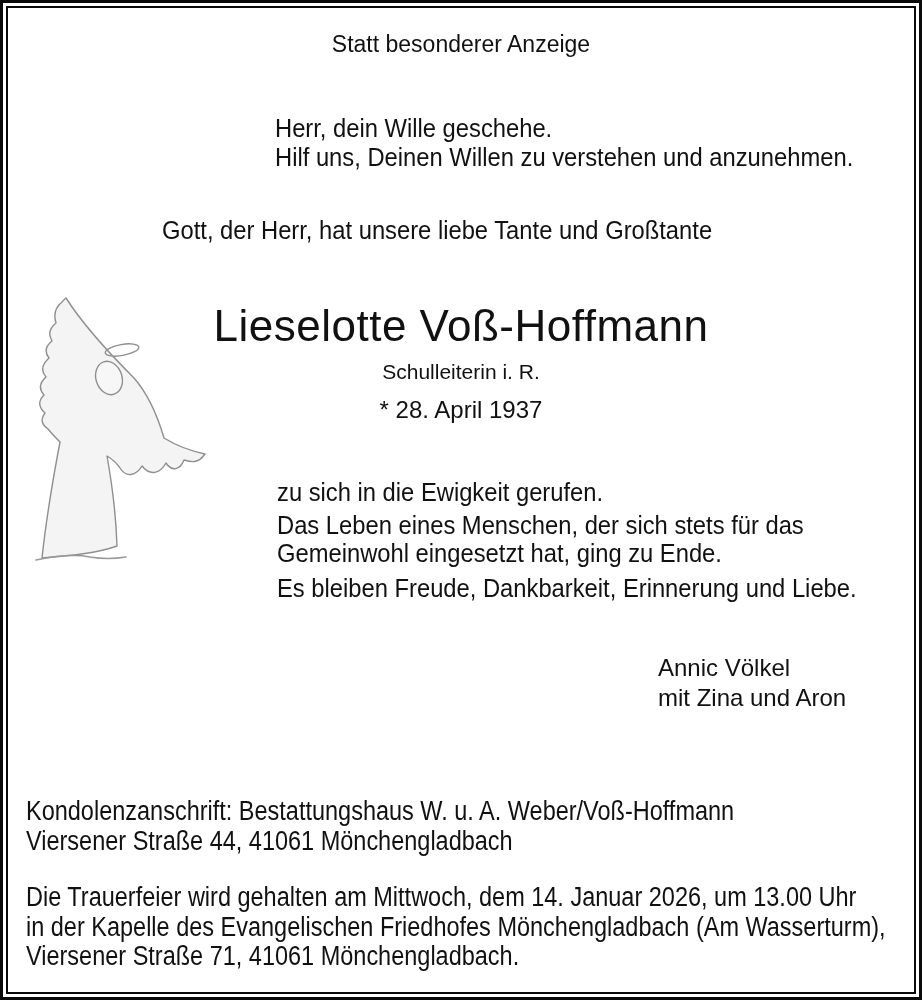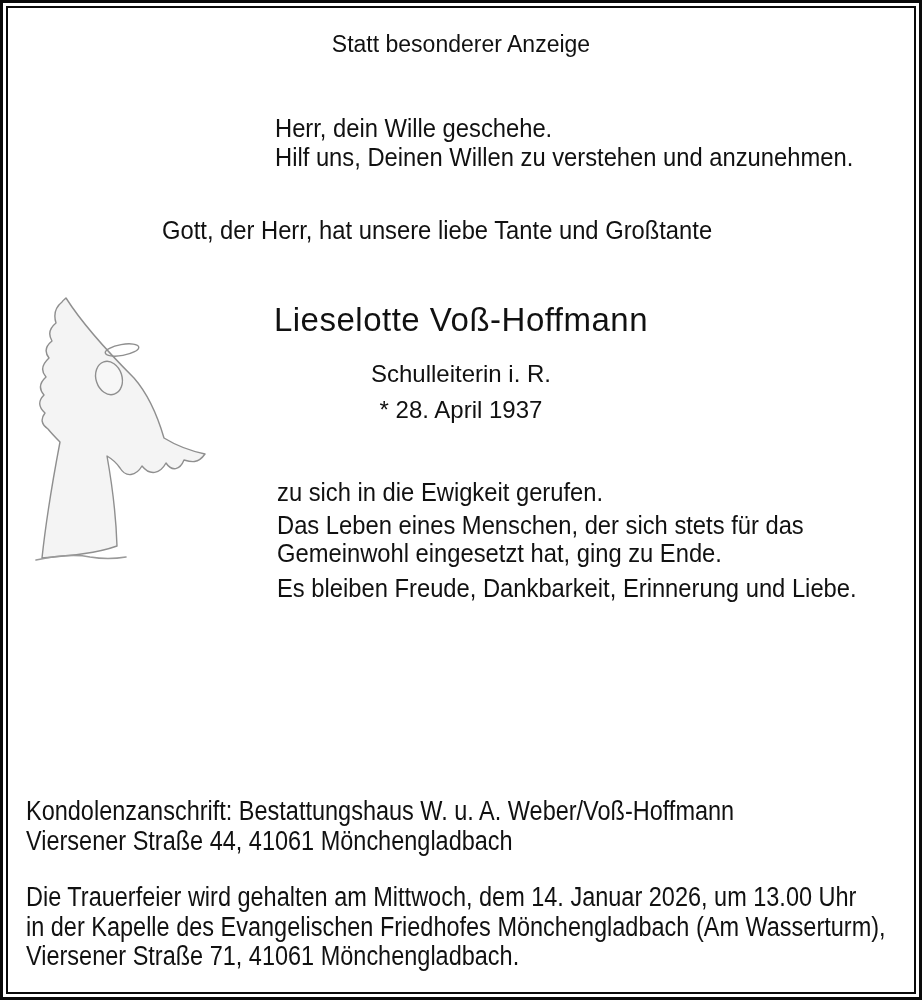--- a/index.html
+++ b/index.html
@@ -51,29 +51,29 @@
   .intro-line {
     left: 154px; top: 208px;
     font-size: 25px;
     transform: scaleX(0.95);
     transform-origin: left top;
   }
 
   .deceased-name {
     left: 0; right: 0; top: 293px;
     text-align: center;
-    font-size: 33px;
+    font-size: 44px;
     line-height: 1.15;
     letter-spacing: 0.5px;
   }
 
   .deceased-role {
     left: 0; right: 0; top: 352px;
     text-align: center;
-    font-size: 24px;
+    font-size: 21px;
   }
 
   .dates-row {
     left: 0; right: 0; top: 388px;
     display: flex;
     justify-content: center;
     gap: 112px;
     font-size: 24px;
   }
 
@@ -170,20 +170,24 @@
 
     <div class="abs body-par body-par-1">zu sich in die Ewigkeit gerufen.</div>
 
     <div class="abs body-par body-par-2">
       <div>Das Leben eines Menschen, der sich stets für das</div>
       <div>Gemeinwohl eingesetzt hat, ging zu Ende.</div>
     </div>
 
     <div class="abs body-par body-par-3">Es bleiben Freude, Dankbarkeit, Erinnerung und Liebe.</div>
 
+    <div class="abs mourners">
+      <div>Annic Völkel</div>
+      <div>mit Zina und Aron</div>
+    </div>
 
     <div class="abs footer-block condolence">
       <div>Kondolenzanschrift: Bestattungshaus W. u. A. Weber/Voß-Hoffmann</div>
       <div>Viersener Straße 44, 41061 Mönchengladbach</div>
     </div>
 
     <div class="abs footer-block funeral">
       <div>Die Trauerfeier wird gehalten am Mittwoch, dem 14. Januar 2026, um 13.00 Uhr</div>
       <div>in der Kapelle des Evangelischen Friedhofes Mönchengladbach (Am Wasserturm),</div>
       <div>Viersener Straße 71, 41061 Mönchengladbach.</div>

